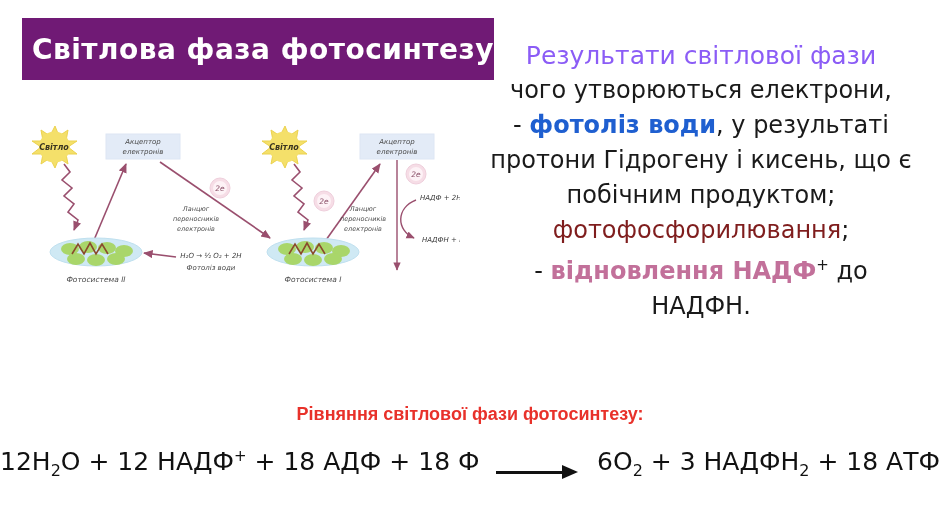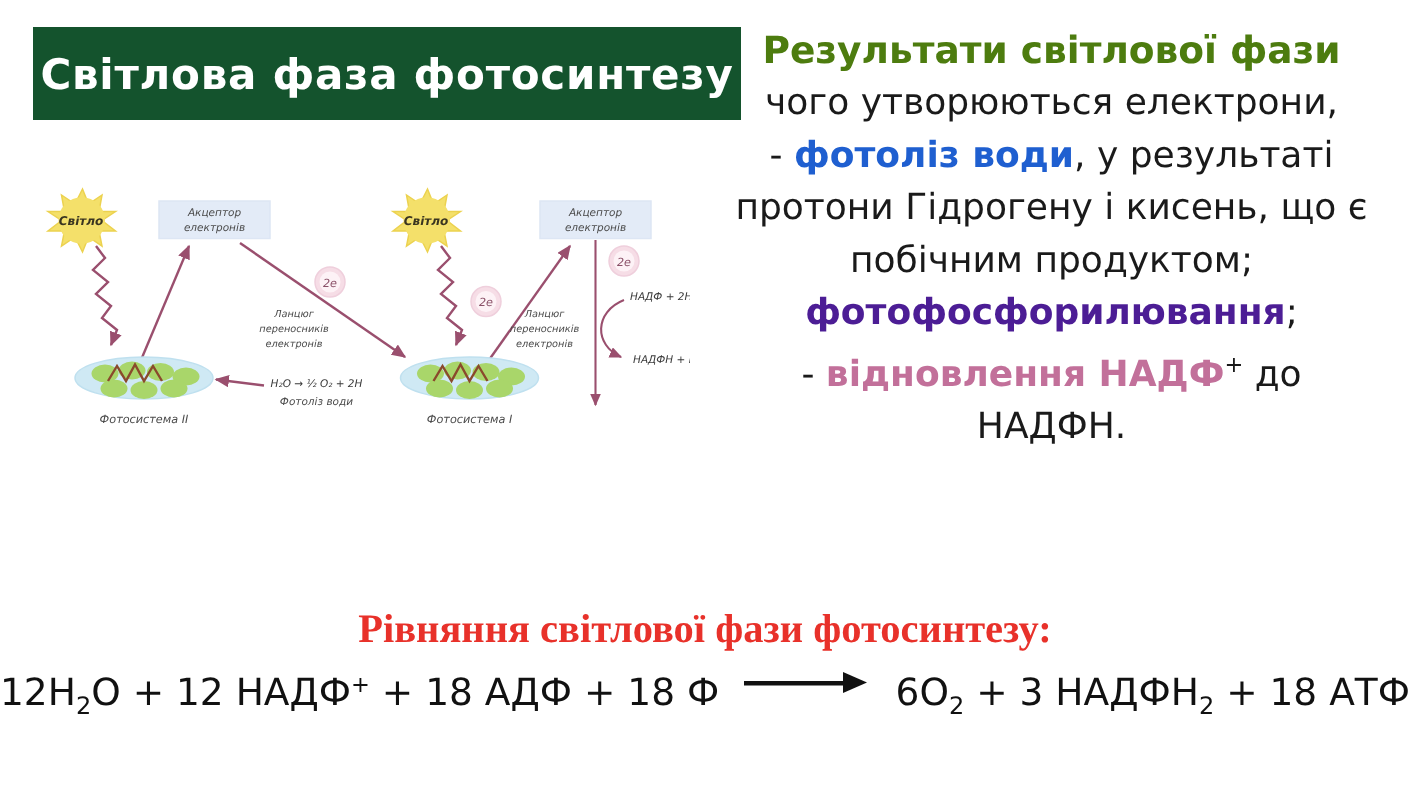--- a/index.html
+++ b/index.html
@@ -23,81 +23,82 @@
     background: #ffffff;
   }
 
   
   #title-banner {
     position: absolute;
     left: 22px;
     top: 18px;
     width: 472px;
     height: 62px;
-    background: #14532d;
+    background: #701a75;
     display: flex;
     align-items: center;
-    justify-content: center;
+    justify-content: flex-end;
     box-sizing: border-box;
   }
   #title-banner .title-text {
     color: #ffffff;
     font-size: 28px;
     font-weight: bold;
     letter-spacing: 0.5px;
     white-space: nowrap;
     font-family: "DejaVu Sans", sans-serif;
   }
 
   
   #results-block {
     position: absolute;
     left: 466px;
     top: 16px;
     width: 470px;
     text-align: center;
   }
   #results-block .res-head {
-    color: #4d7c0f;
+    color: #8b5cf6;
     font-size: 25px;
-    font-weight: bold;
+    font-weight: normal;
     line-height: 35px;
     font-family: "DejaVu Sans", sans-serif;
+    margin-top: 22px;
   }
   #results-block .res-line {
     color: #1a1a1a;
     font-size: 24px;
     line-height: 35px;
     font-family: "DejaVu Sans", sans-serif;
     white-space: nowrap;
   }
   .hl-blue   { color: #1f5fd0; font-weight: bold; }
-  .hl-green  { color: #4c1d95; font-weight: bold; }
+  .hl-green  { color: #7f1d1d; font-weight: normal; }
   .hl-rose   { color: #c2709a; font-weight: bold; }
   .sup { font-size: 15px; vertical-align: super; }
 
   
   #equation-head {
     position: absolute;
     left: 0;
     top: 404px;
     width: 940px;
     text-align: center;
     color: #e8312a;
-    font-size: 27px;
+    font-size: 18px;
     font-weight: bold;
-    font-family: Liberation Serif, serif;
+    font-family: Liberation Sans, sans-serif;
   }
   #equation-row {
     position: absolute;
     left: 0;
     top: 447px;
     width: 940px;
     display: flex;
-    align-items: flex-start;
+    align-items: flex-end;
     justify-content: center;
     gap: 0px;
     color: #111111;
     font-size: 25px;
     font-family: "DejaVu Sans", sans-serif;
     white-space: nowrap;
   }
   #equation-row .eq-left  { padding-right: 16px; }
   #equation-row .eq-right { padding-left: 18px; }
   .sub { font-size: 16px; vertical-align: sub; }

